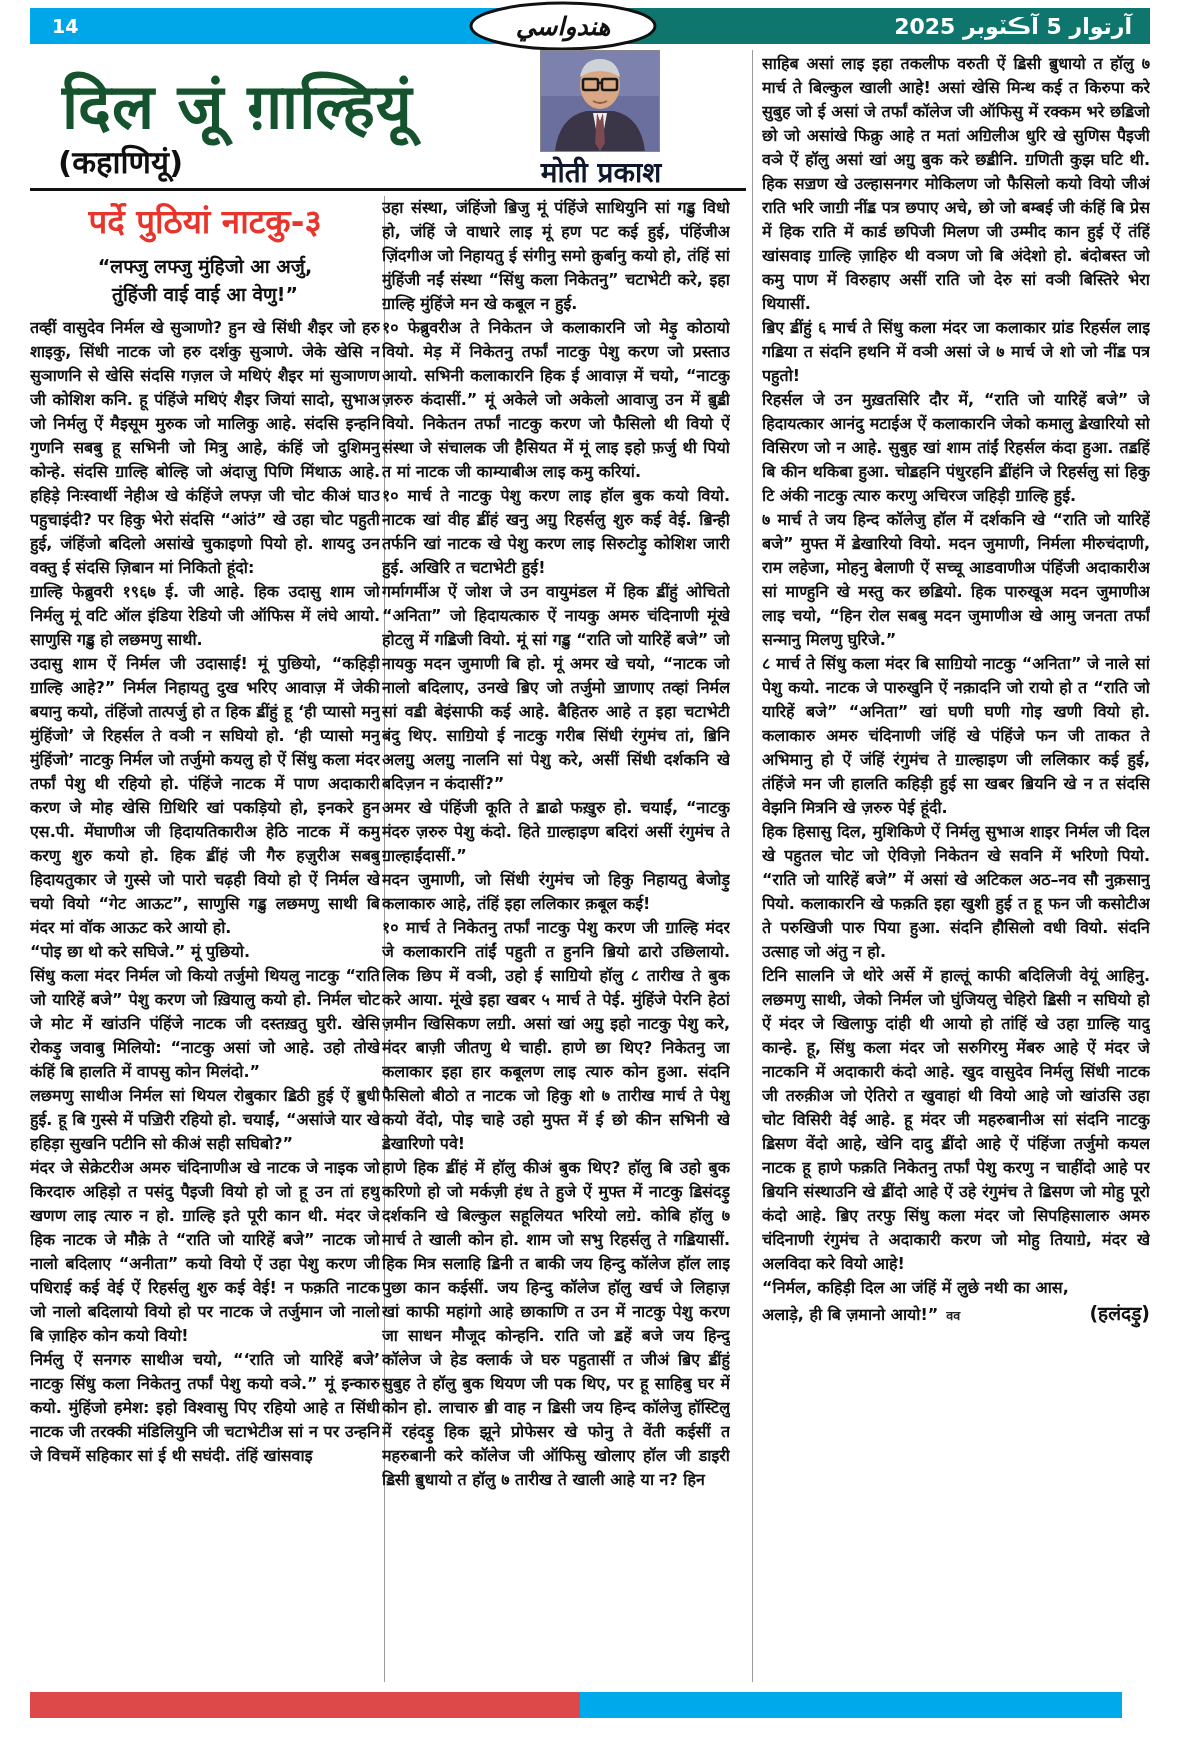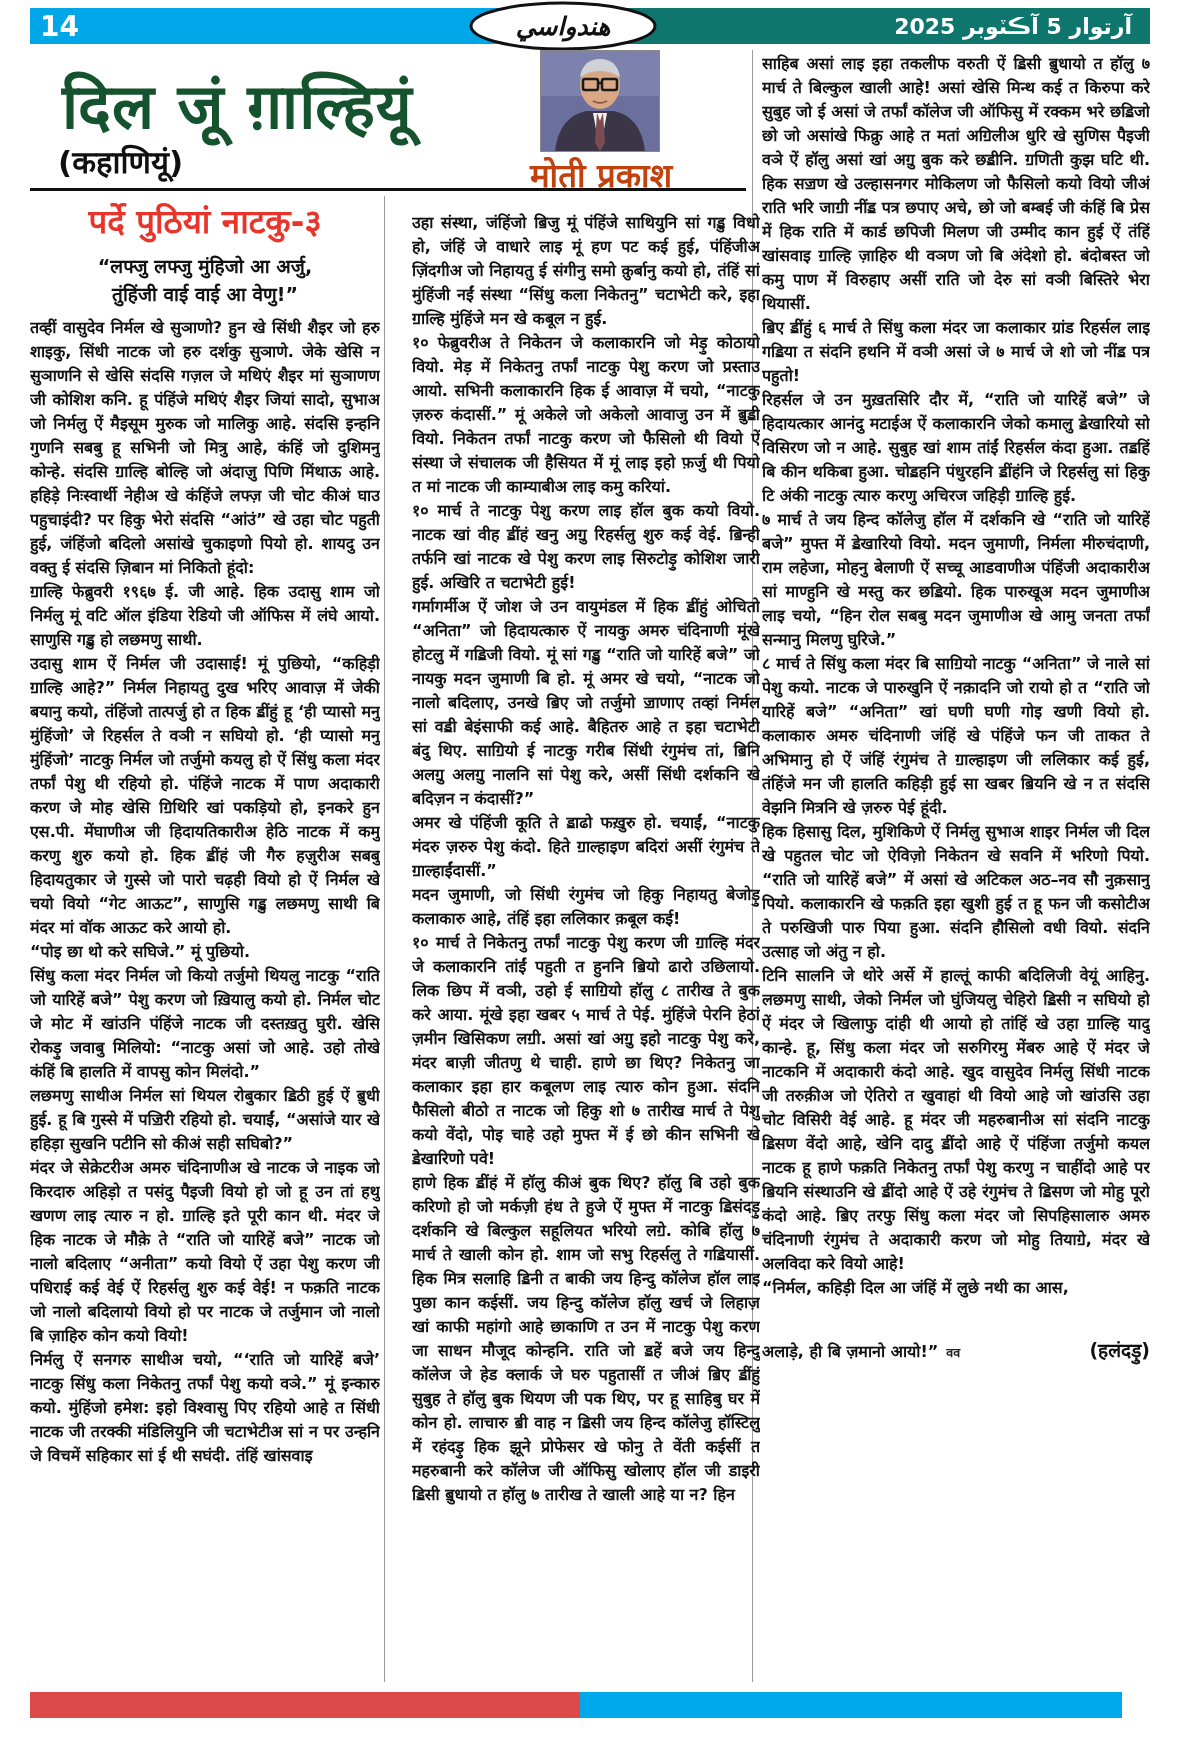--- a/index.html
+++ b/index.html
@@ -5,41 +5,41 @@
   html,body { margin:0; padding:0; background:#d8d8d8; }
   .page {
     position:relative; width:1180px; height:1744px; margin:0 auto;
     background:#ffffff; overflow:hidden;
     font-family:"DejaVu Sans", sans-serif; color:#111;
   }
   
   .topbar { position:absolute; top:8px; left:30px; width:1120px; height:36px; display:flex; }
   .topbar .blue { width:486px; height:100%; background:#00a7e8; display:flex; align-items:center; }
   .topbar .red  { flex:1; height:100%; background:#0f766e; display:flex; align-items:center; justify-content:flex-end; }
-  .page-num { color:#fff; font-weight:bold; font-size:28px; padding-left:10px; }
+  .page-num { color:#fff; font-weight:bold; font-size:19px; padding-left:22px; }
   .date-text { color:#fff; font-weight:bold; font-size:22px; padding-right:18px; direction:rtl; }
   .logo-oval { position:absolute; left:438px; top:-7px; width:190px; height:50px; }
   
   .mast-title { position:absolute; left:62px; top:62px; font-size:62px; font-weight:bold; color:#14532d; letter-spacing:1px; white-space:nowrap; }
   .mast-sub   { position:absolute; left:58px; top:140px; font-size:31px; font-weight:bold; color:#101010; }
   .photo-box  { position:absolute; left:540px; top:50px; width:118px; height:100px; border:1px solid #888; overflow:hidden; }
-  .author     { position:absolute; left:496px; top:152px; width:210px; text-align:center; font-size:33px; font-weight:bold; color:#c2410c; }
+  .author     { position:absolute; left:496px; top:152px; width:210px; text-align:center; font-size:28px; font-weight:bold; color:#0f172a; }
   .mast-rule  { position:absolute; left:30px; top:188px; width:716px; height:3px; background:#111; }
   
   .col { position:absolute; overflow:hidden; }
   .col1 { left:30px;  top:196px; width:350px; height:1486px; }
-  .col2 { left:412px; top:196px; width:348px; height:1486px;margin-top:15px; }
+  .col2 { left:382px; top:196px; width:348px; height:1486px; }
   .col3 { left:762px; top:52px;  width:388px; height:1630px; }
   .vrule { position:absolute; width:1px; background:#9a9a9a; }
   .vr1 { left:384px; top:196px; height:1486px; }
   .vr2 { left:752px; top:50px;  height:1632px; }
   .article-heading { font-size:33px; font-weight:bold; color:#e8352c; text-align:center; margin:2px 0 10px 0; }
   .verse { text-align:center; font-weight:bold; font-size:19px; line-height:1.45; margin-bottom:8px; }
   .para  { margin:0; font-size:16px; line-height:1.5; font-weight:bold; text-align:justify; }
-  .closing-row { display:flex; align-items:baseline; gap:8px; font-weight:bold;margin-top:37px; }
+  .closing-row { display:flex; align-items:baseline; gap:8px; font-weight:bold; }
   .closing-line2 { font-size:16px; }
   .closing-small { font-size:12.5px; color:#222; }
   .closing-sign { margin-left:auto; font-size:19px; }
   
   .footbar { position:absolute; top:1692px; left:30px; width:1092px; height:26px; display:flex; }
   .footbar .fred  { width:550px; height:100%; background:#dd4848; }
   .footbar .fblue { flex:1; height:100%; background:#00a9ea; }
 </style>
 </head>
 <body>

